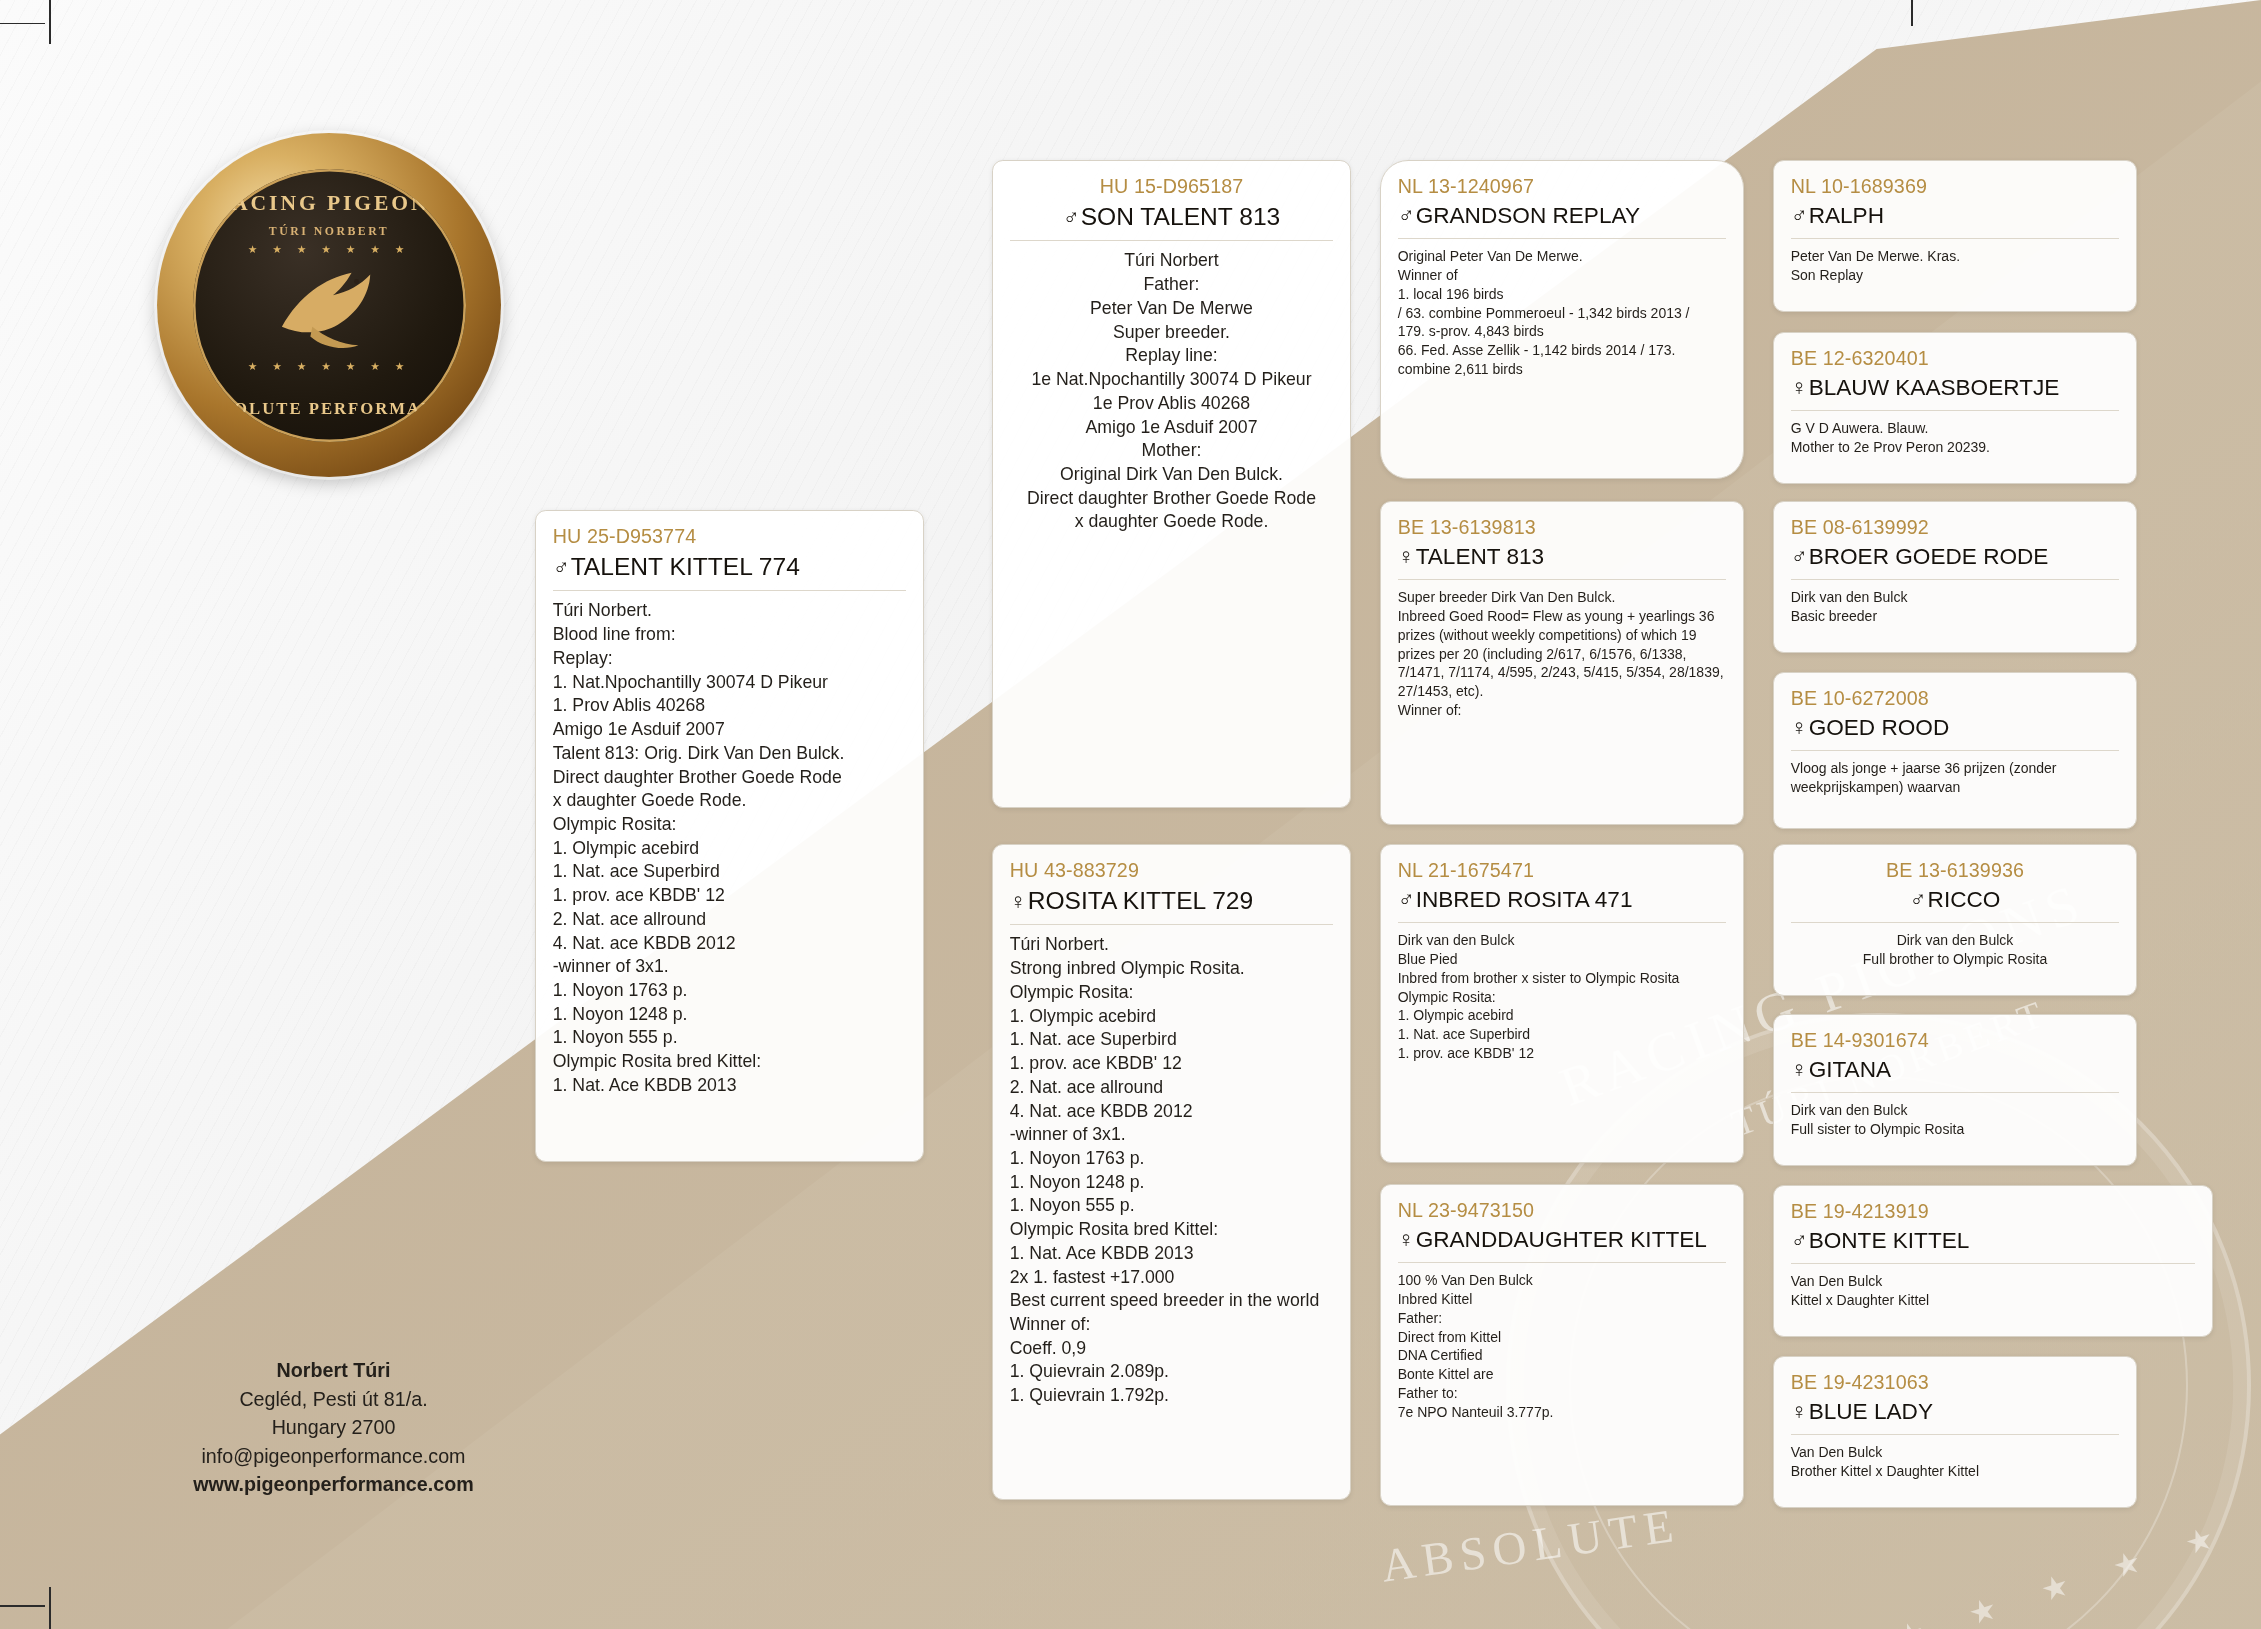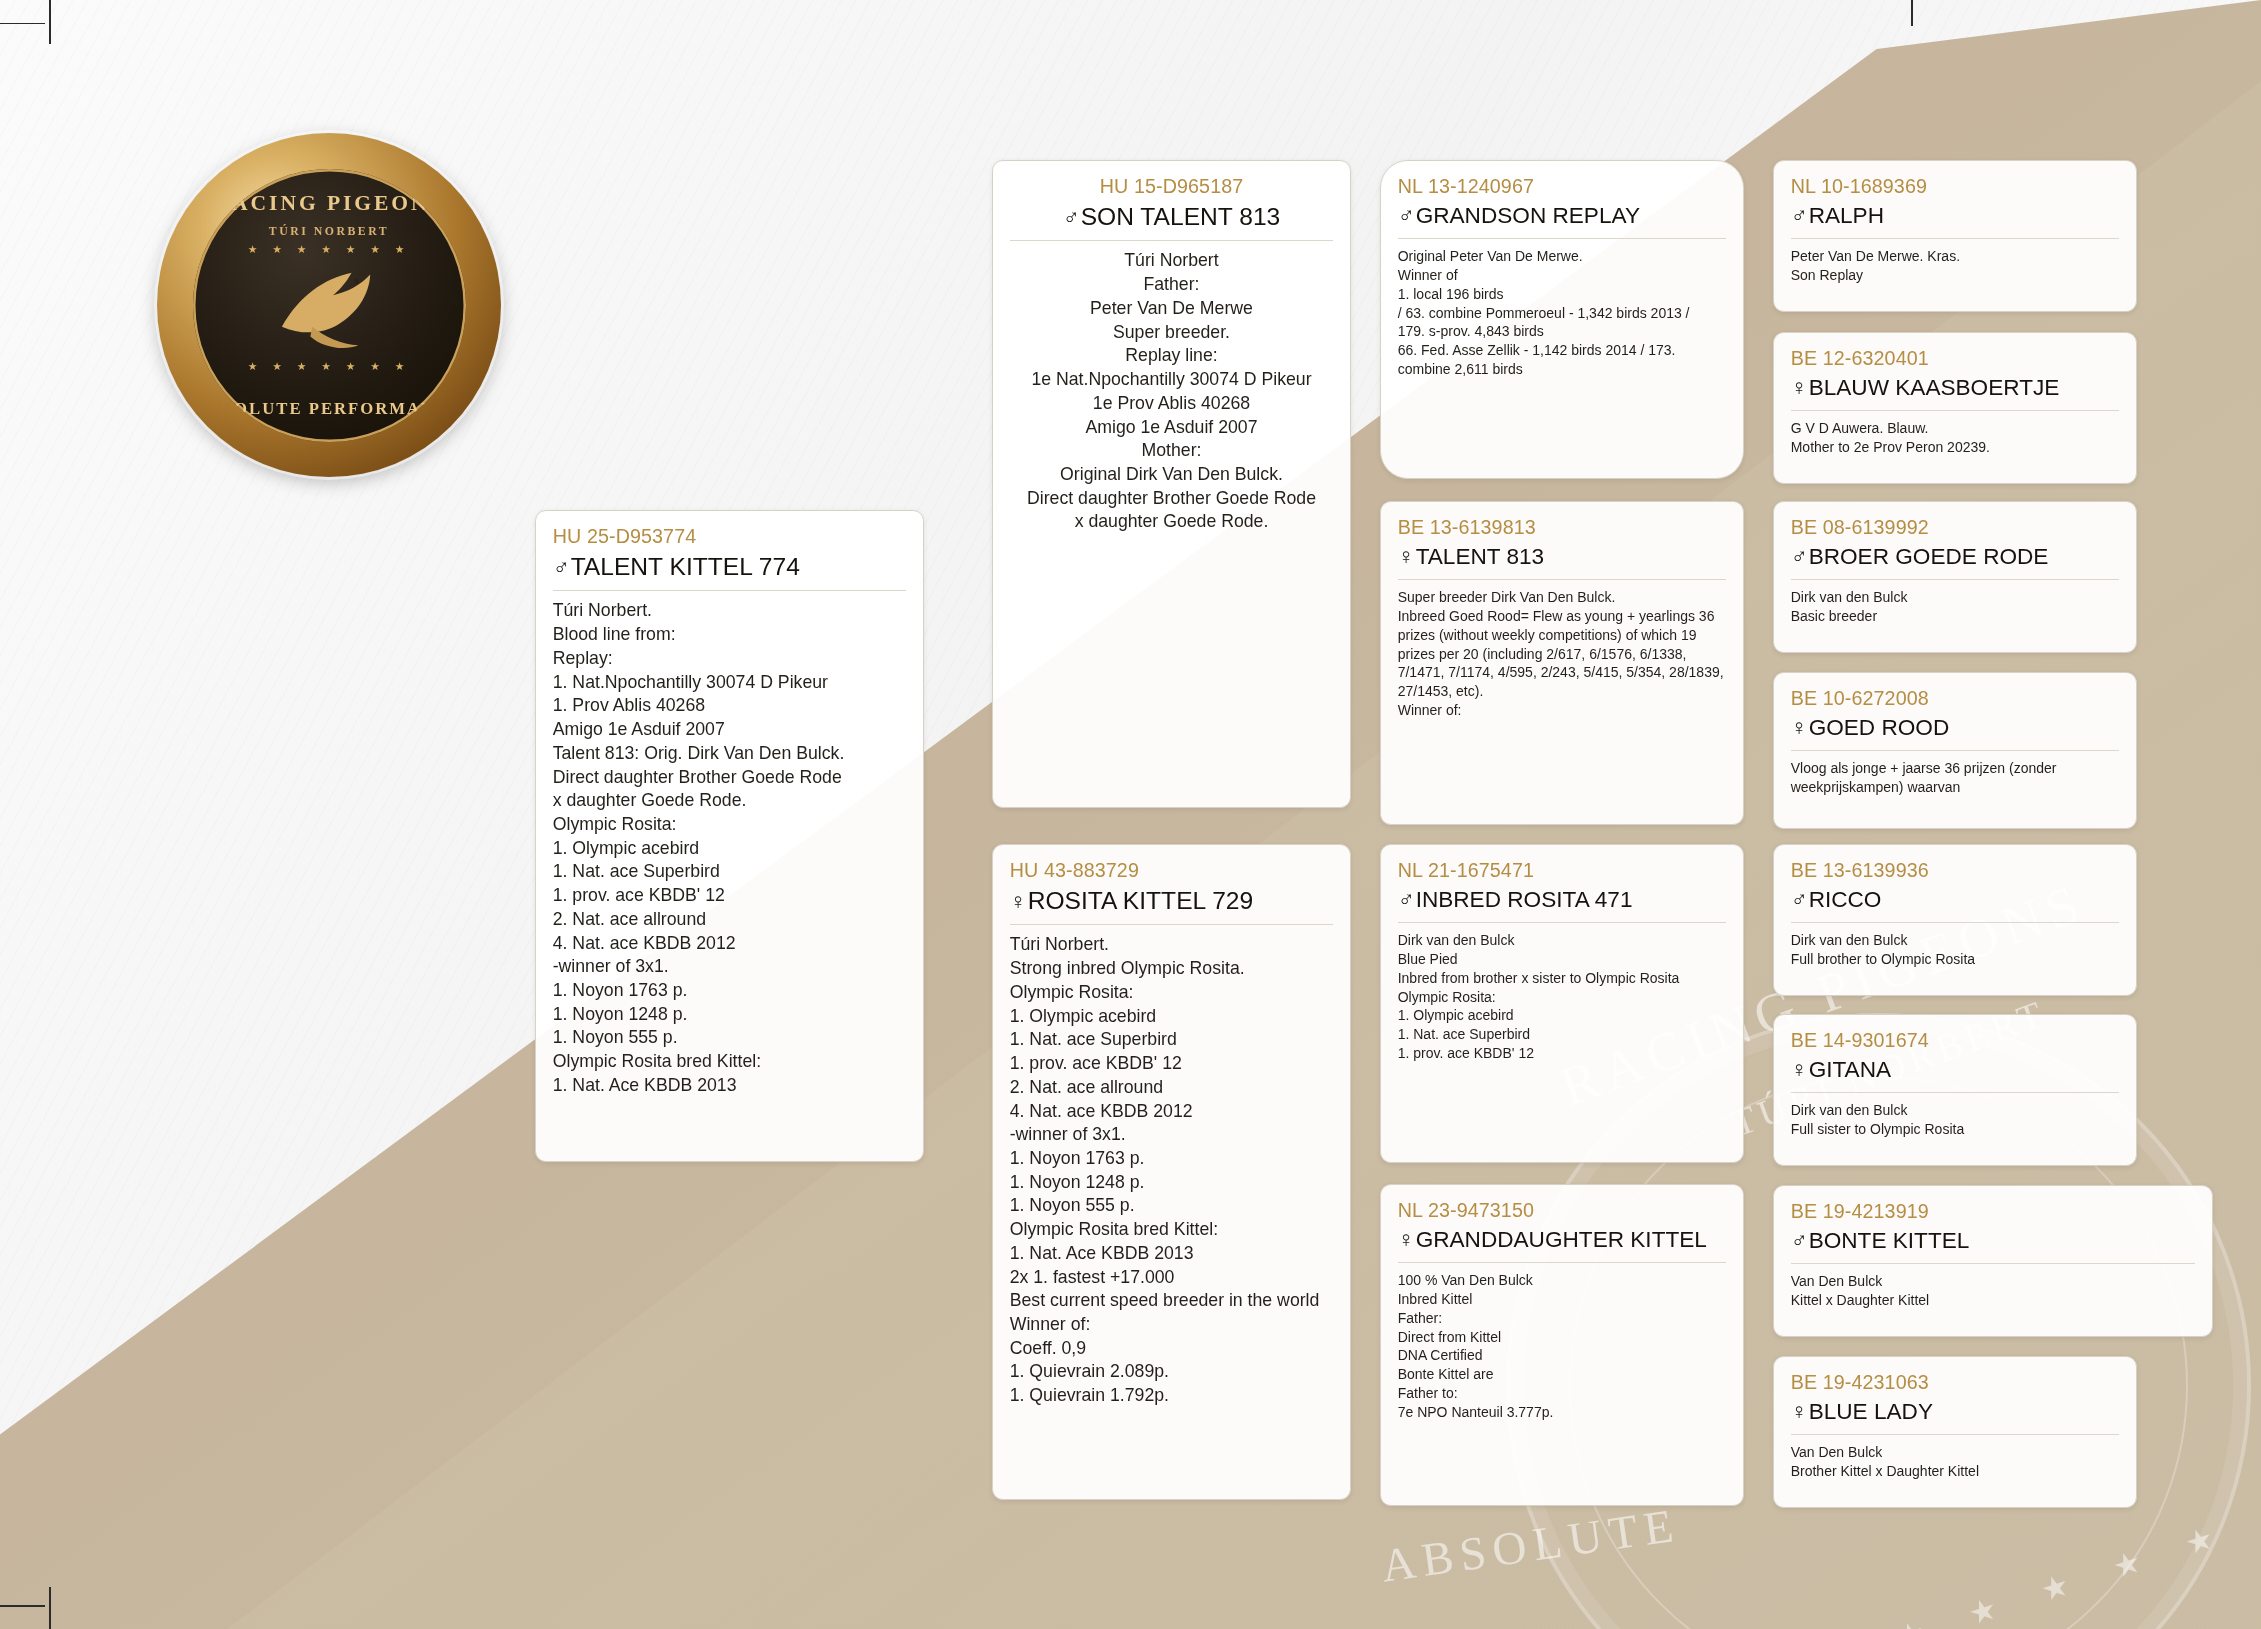--- a/index.html
+++ b/index.html
@@ -201,21 +201,21 @@
   #card-rosita-kittel-729{ left: 992px; top: 844px; width: 359px; height: 656px; }
   #card-grandson-replay  { left: 1380px; top: 160px;  width: 364px; height: 319px; border-radius: 28px; }
   #card-talent-813       { left: 1380px; top: 501px; width: 364px; height: 324px; }
   #card-inbred-rosita-471{ left: 1380px; top: 844px; width: 364px; height: 319px; }
   #card-granddaughter-kittel { left: 1380px; top: 1184px; width: 364px; height: 322px; }
 
   #card-ralph          { left: 1773px; top: 160px;  width: 364px; height: 152px; }
   #card-blauw          { left: 1773px; top: 332px;  width: 364px; height: 152px; }
   #card-broer-goede-rode{ left: 1773px; top: 501px; width: 364px; height: 152px; }
   #card-goed-rood      { left: 1773px; top: 672px; width: 364px; height: 157px; }
-  #card-ricco          { left: 1773px; top: 844px; width: 364px; height: 152px; }
+  #card-ricco          { left: 1773px; top: 844px; width: 364px; height: 152px; text-align: center; }
   #card-gitana         { left: 1773px; top: 1014px; width: 364px; height: 152px; }
   #card-bonte-kittel   { left: 1773px; top: 1185px; width: 440px; height: 152px; }
   #card-blue-lady      { left: 1773px; top: 1356px; width: 364px; height: 152px; }
 </style>
 </head>
 <body>
 
 <div id="page">
 
   <div class="bg-white"></div>
@@ -247,20 +247,27 @@
           <path d="M34 150 C70 86, 120 52, 176 40 C164 62, 150 76, 138 86 C168 80, 196 64, 214 44 C212 86, 186 124, 148 146 C118 164, 74 168, 34 150 Z" fill="#d7ac64"></path>
           <path d="M96 150 C120 170, 156 186, 190 188 C160 200, 116 192, 92 170 Z" fill="#c49a52"></path>
           <circle cx="186" cy="58" r="5" fill="#2b2017"></circle>
         </svg>
       </div>
       <div class="logo-stars-bottom">★ ★ ★ ★ ★ ★ ★</div>
       <div class="logo-bottom-text">ABSOLUTE PERFORMANCE</div>
     </div>
   </div>
 
+  <div class="address">
+    <div class="nm">Norbert Túri</div>
+    <div>Cegléd, Pesti út 81/a.</div>
+    <div>Hungary 2700</div>
+    <div>info@pigeonperformance.com</div>
+    <div class="web">www.pigeonperformance.com</div>
+  </div>
 
   <div class="card" id="card-talent-kittel-774">
     <div class="ring">HU 25-D953774</div>
     <div class="pname">
       <span class="sex">♂</span><span>TALENT KITTEL 774</span>
     </div>
     <div class="body">Túri Norbert.
 Blood line from:
 Replay:
 1. Nat.Npochantilly 30074 D Pikeur

